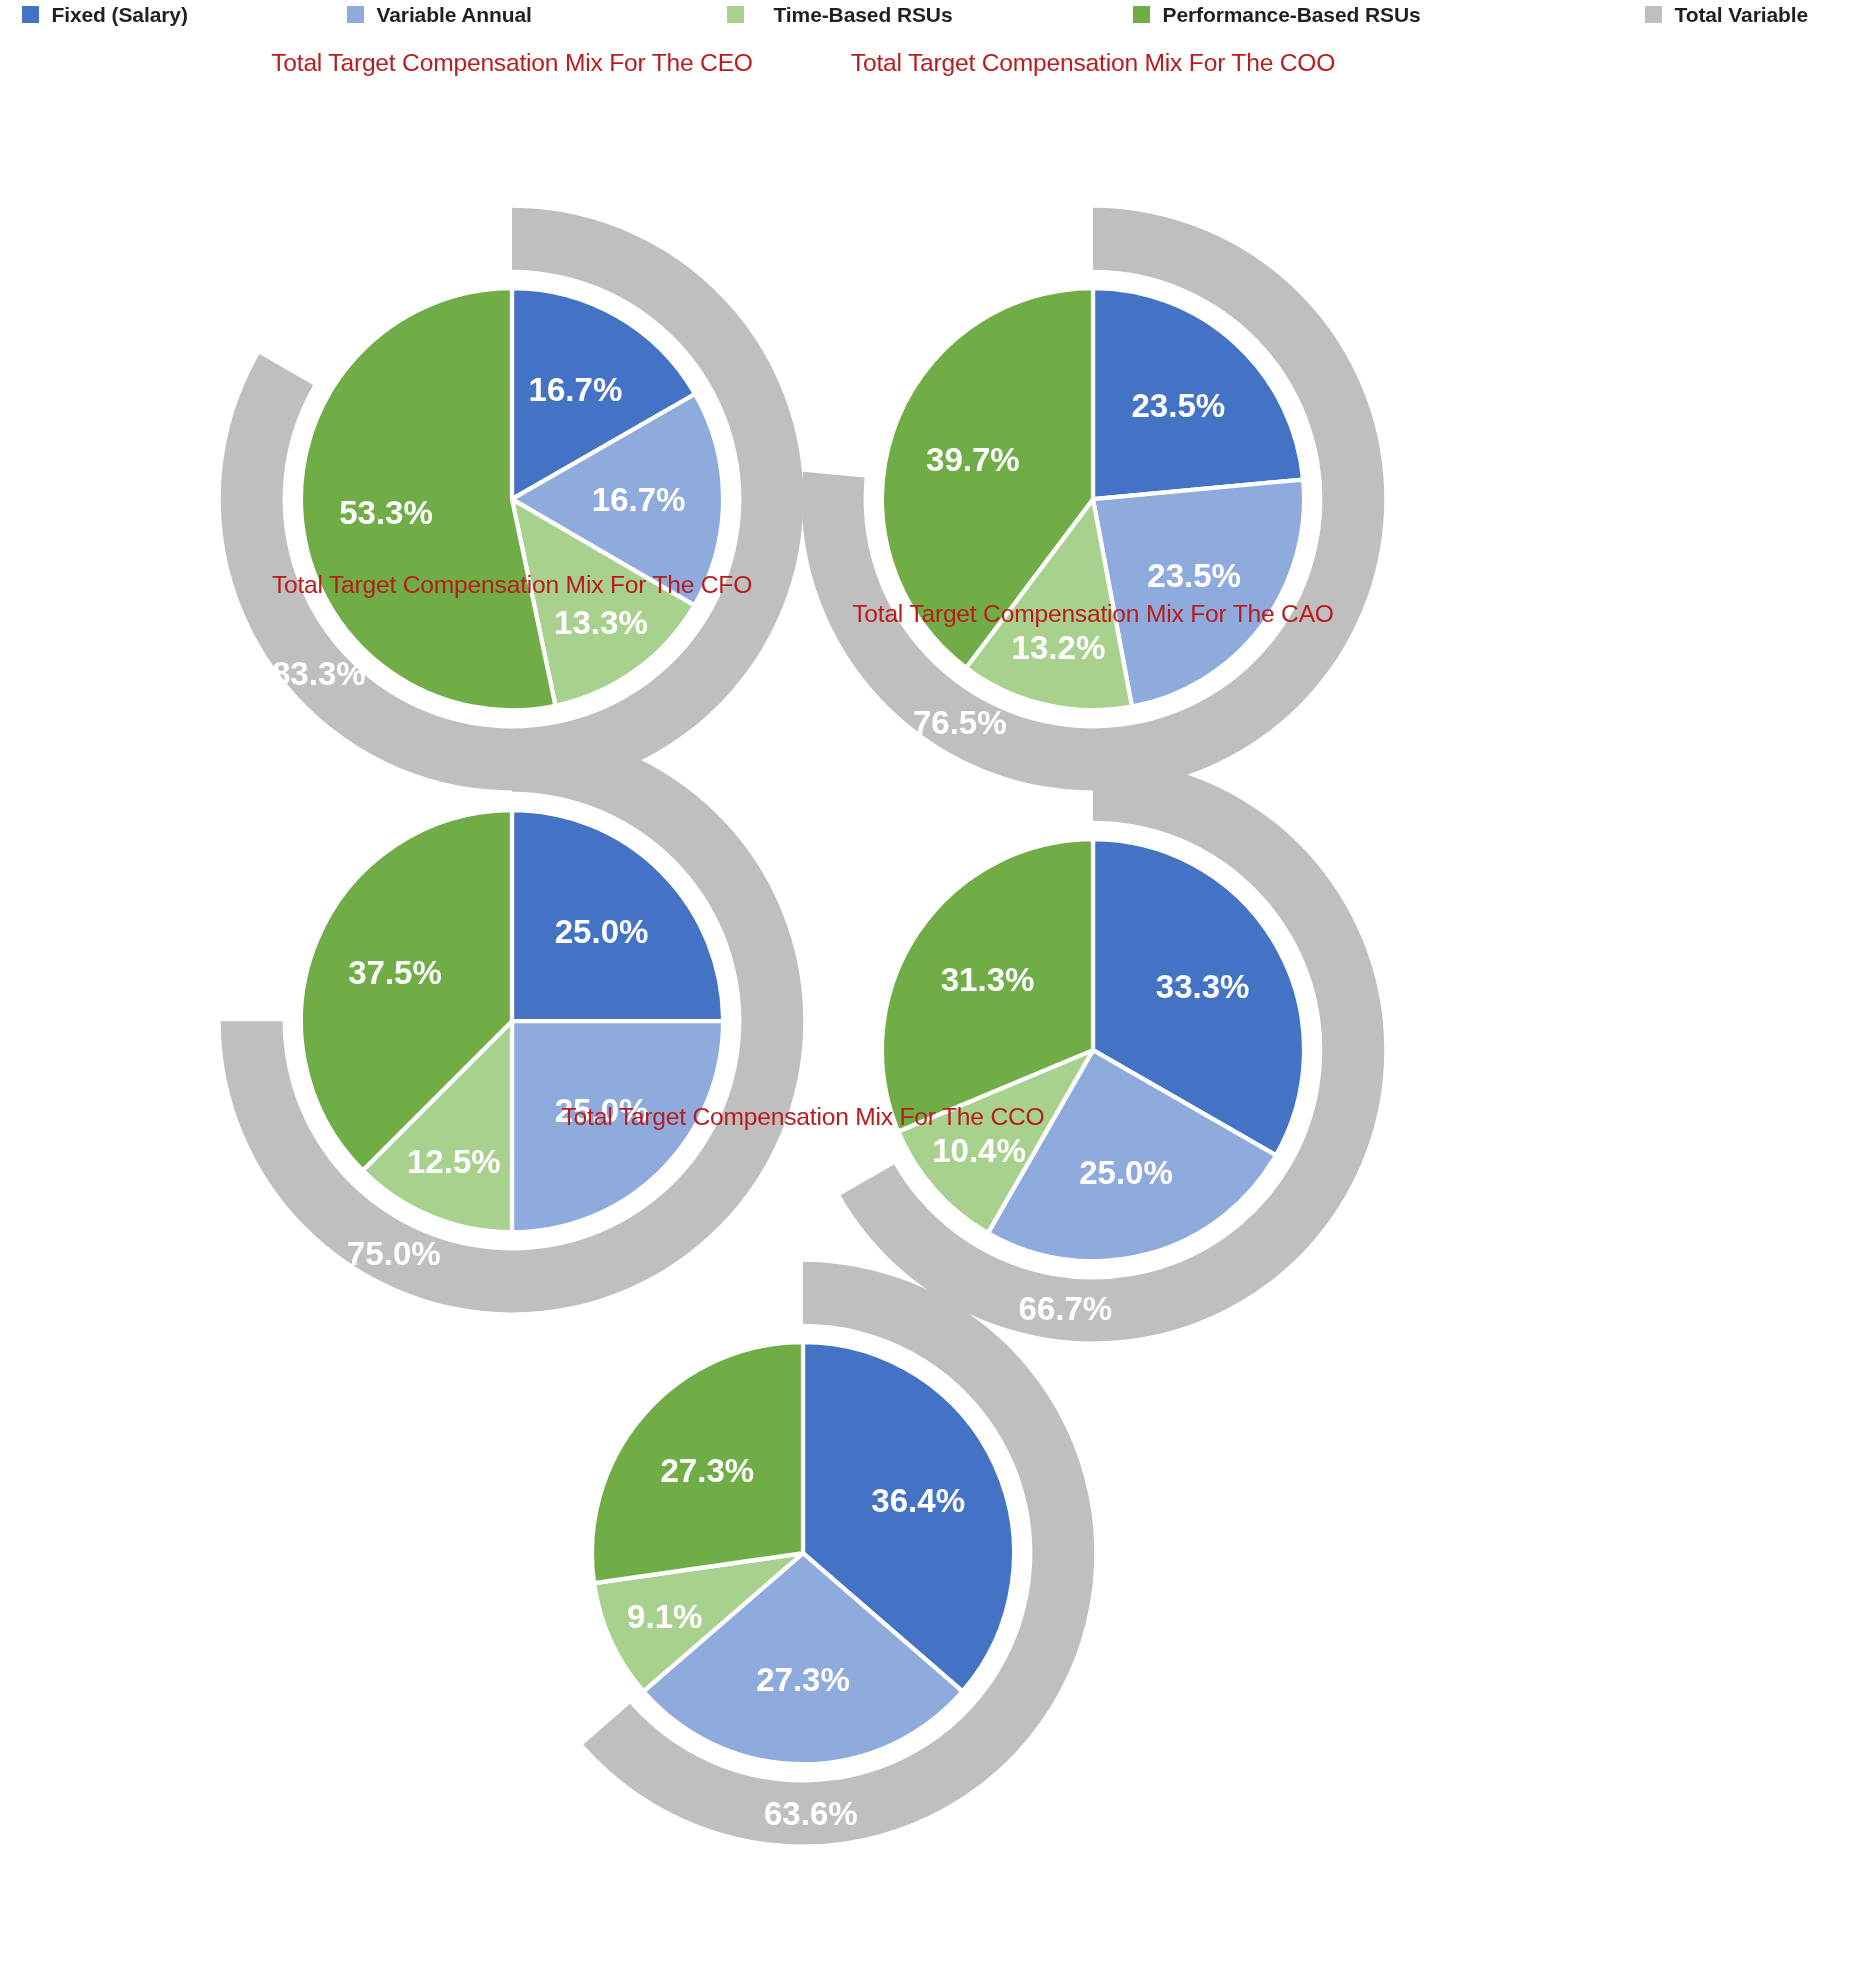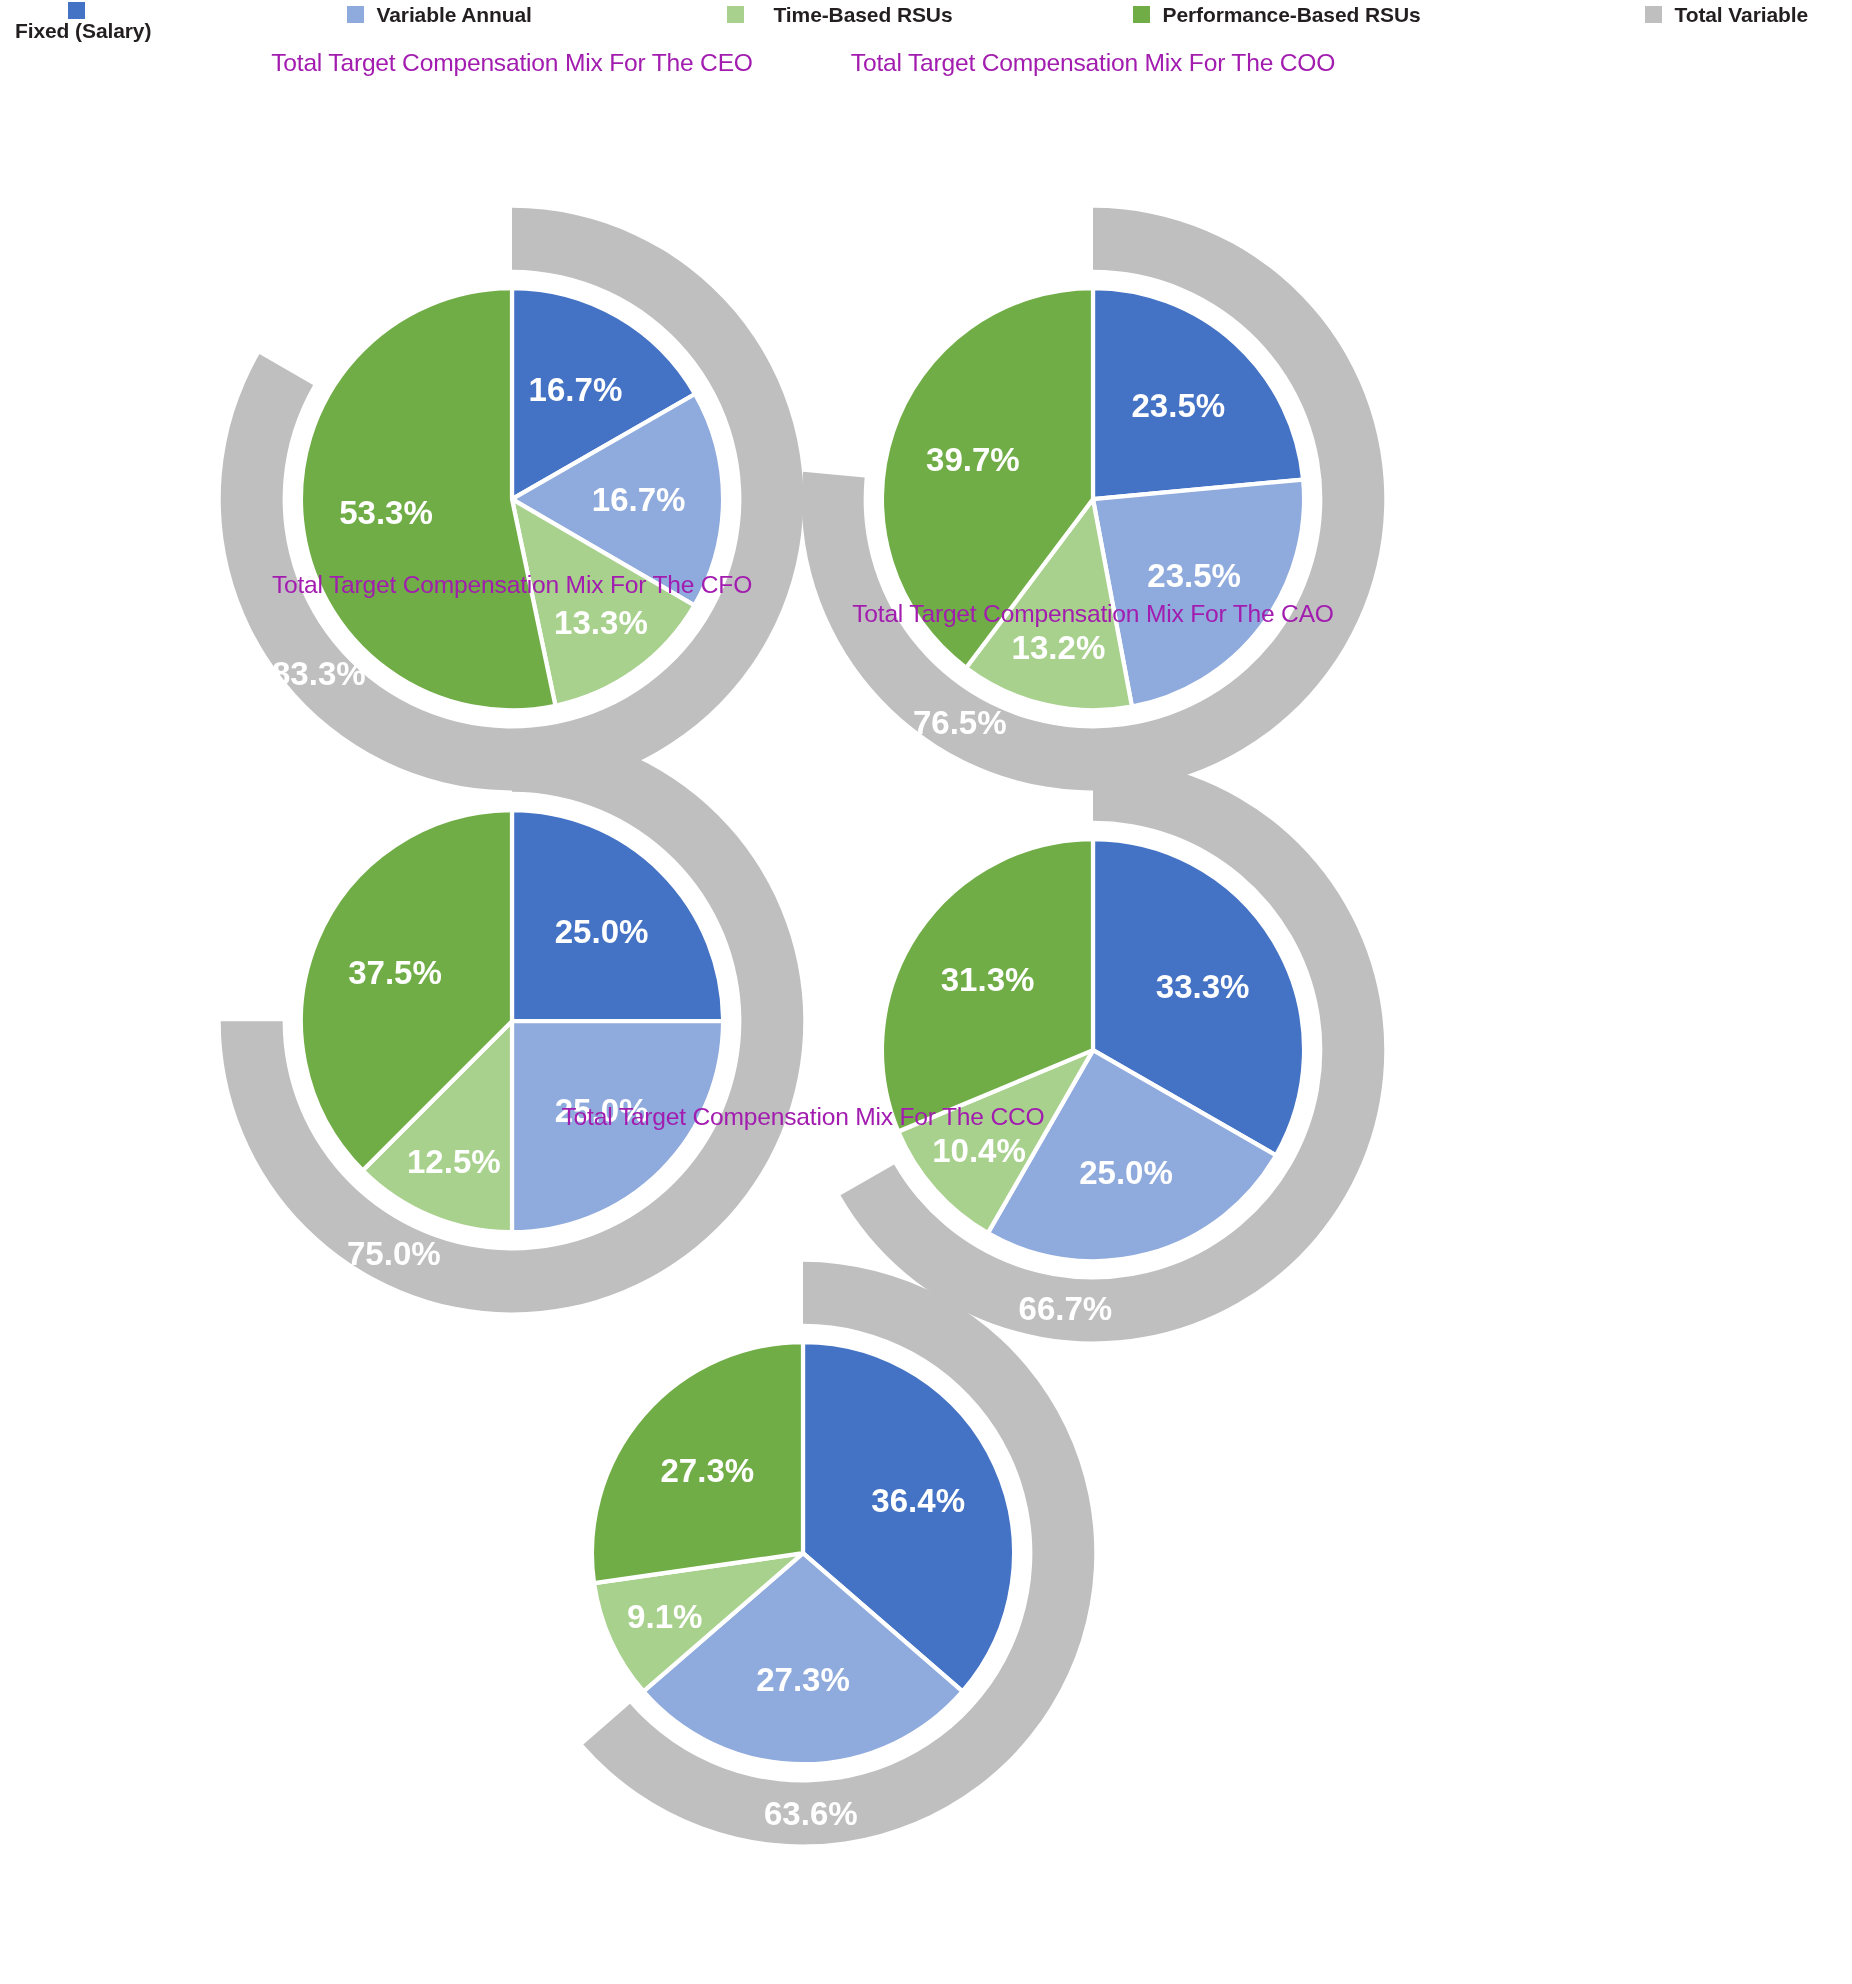--- a/index.html
+++ b/index.html
@@ -47,21 +47,21 @@
     letter-spacing: -0.1px;
   }
 
   
   .chart-cell {
     position: absolute;
   }
   .chart-title {
     font-size: 24.6px;
     font-weight: 400;
-    color: #a21caf;
+    color: #b91c1c;
     text-align: center;
     white-space: nowrap;
     letter-spacing: -0.2px;
   }
   .chart-svg-wrap {
     width: 100%;
     display: block;
   }
   svg.donut {
     display: block;
@@ -82,21 +82,21 @@
     font-weight: bold;
     fill: #ffffff;
     text-anchor: middle;
     dominant-baseline: central;
   }
 </style>
 </head>
 <body>
 
 <div id="legend">
-    <div class="legend-item" style="left: 15px; flex-direction: column;">
+    <div class="legend-item" style="left: 22px;">
       <span class="legend-swatch" style="background: rgb(68, 114, 196);"></span>
       <span class="legend-label">Fixed (Salary)</span>
     </div>
     <div class="legend-item" style="left: 335px; padding-left: 12px;">
       <span class="legend-swatch" style="background: rgb(143, 170, 220);"></span>
       <span class="legend-label">Variable Annual</span>
     </div>
     <div class="legend-item" style="left: 727px; gap: 17px;">
       <span class="legend-swatch" style="background: rgb(169, 209, 142);"></span>
       <span class="legend-label">Time-Based RSUs</span>

